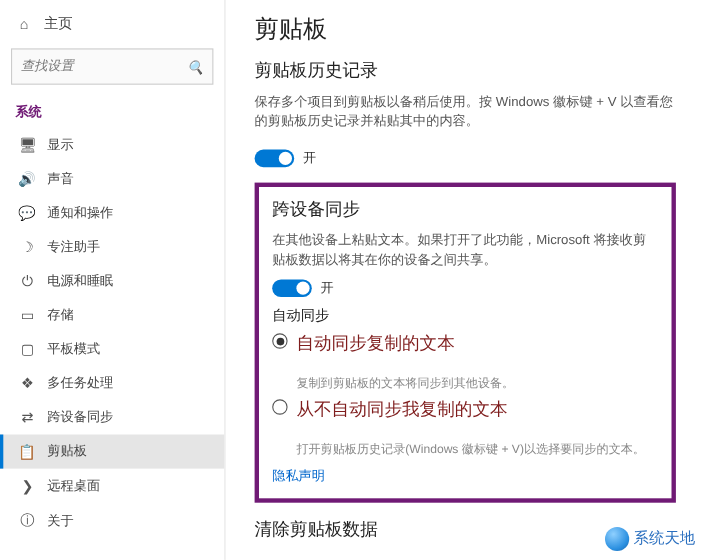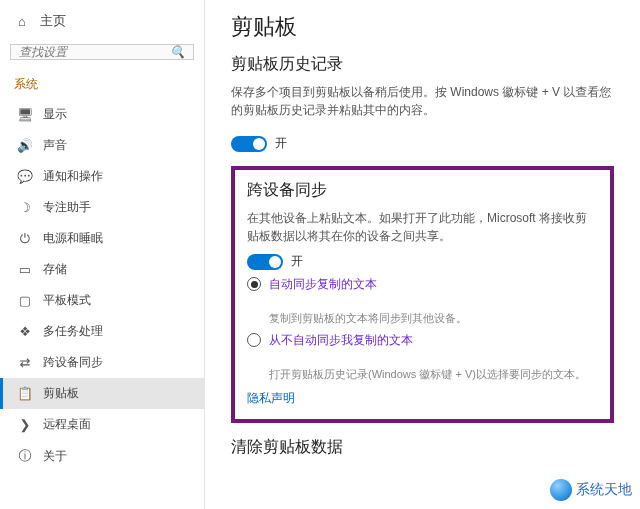--- a/index.html
+++ b/index.html
@@ -32,26 +32,26 @@
     margin: 6px 10px 10px 10px;
     display: flex;
     align-items: center;
     justify-content: space-between;
     border: 1px solid #ccc;
     background: #fafafa;
     padding: 4px 8px;
     font-size: 12px;
     font-style: italic;
     color: #777;
-    height: 16px;
+    height: 33px;
   }
   .sidebar-heading {
     font-size: 12px;
-    font-weight: 400;
-    color: #a16207;
+    font-weight: 700;
+    color: #701a75;
     padding: 6px 14px 6px 14px;
   }
   .nav-item {
     display: flex;
     align-items: center;
     padding: 7px 14px;
     font-size: 12px;
     color: #444;
     cursor: pointer;
     border-left: 3px solid transparent;
@@ -143,21 +143,21 @@
     justify-content: center;
     flex-shrink: 0;
   }
   .radio-circle.selected::after {
     content: "";
     width: 7px;
     height: 7px;
     background: #333;
     border-radius: 50%;
   }
-  .radio-label { font-size: 12px; color: #6d28d9; }
+  .radio-label { font-size: 16px; color: #7f1d1d; }
   .radio-sub {
     font-size: 11px;
     color: #888;
     margin-top: 18px;
     margin-left: 22px;
     margin-bottom: 6px;
   }
   .subh { font-size: 13px; color: #222; margin: 8px 0 6px 0; }
   .watermark {
     position: absolute;
@@ -256,20 +256,21 @@
     </div>
 
     <div class="highlight-box">
       <div class="section-title">跨设备同步</div>
       <div class="desc" style="margin-bottom:8px">在其他设备上粘贴文本。如果打开了此功能，Microsoft 将接收剪贴板数据以将其在你的设备之间共享。</div>
       <div class="toggle-row" style="margin-bottom:6px">
         <div class="toggle"></div>
         <span class="toggle-label">开</span>
       </div>
 
+      <div class="subh">自动同步</div>
 
       <div class="radio-option">
         <span class="radio-circle selected"></span>
         <span class="radio-label">自动同步复制的文本</span>
       </div>
       <div class="radio-sub">复制到剪贴板的文本将同步到其他设备。</div>
 
       <div class="radio-option">
         <span class="radio-circle"></span>
         <span class="radio-label">从不自动同步我复制的文本</span>

